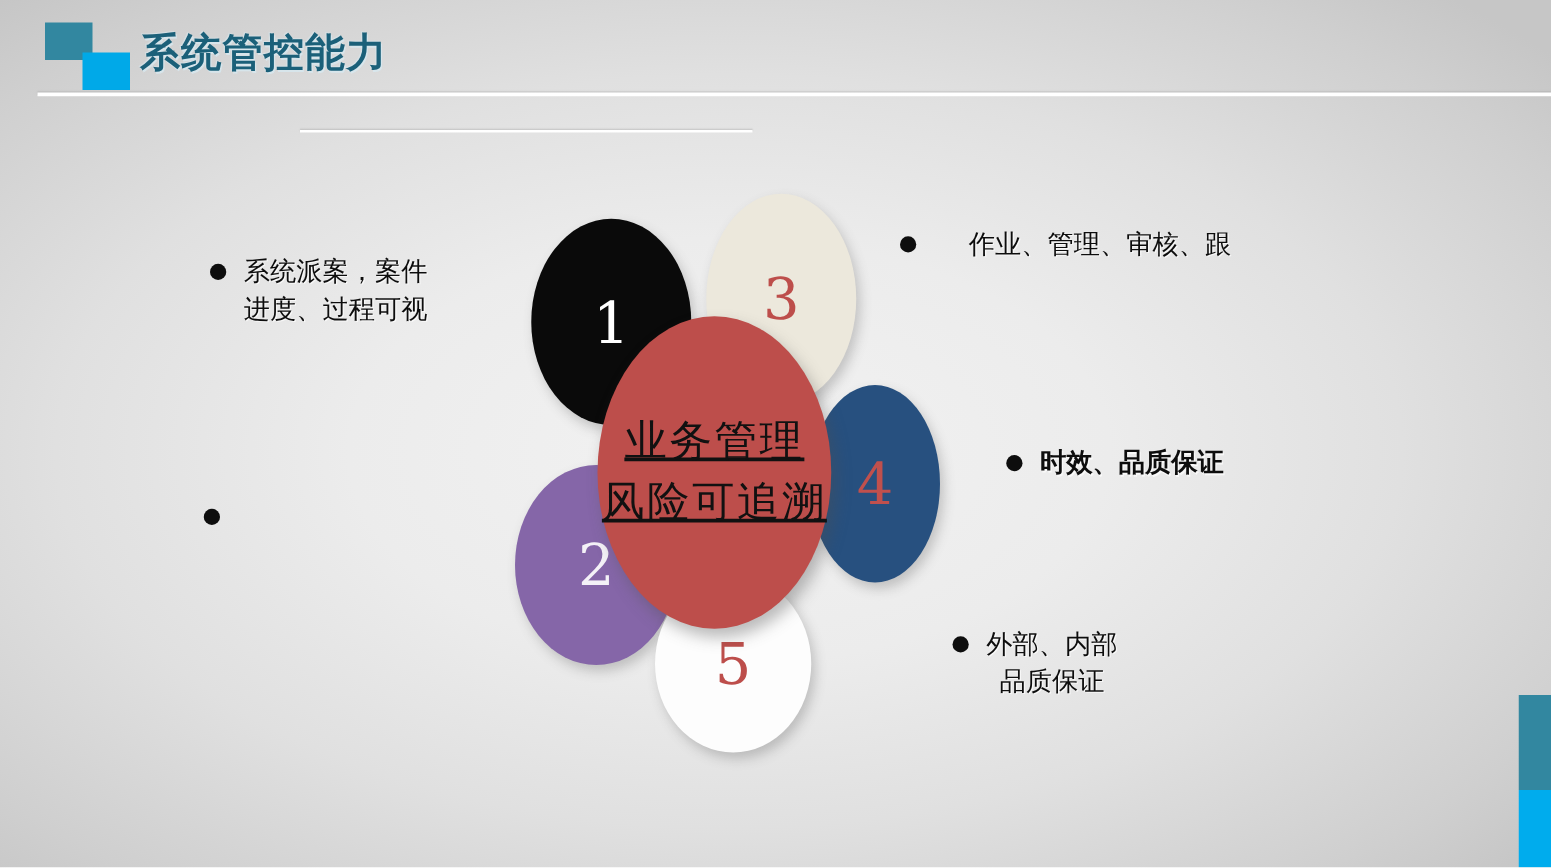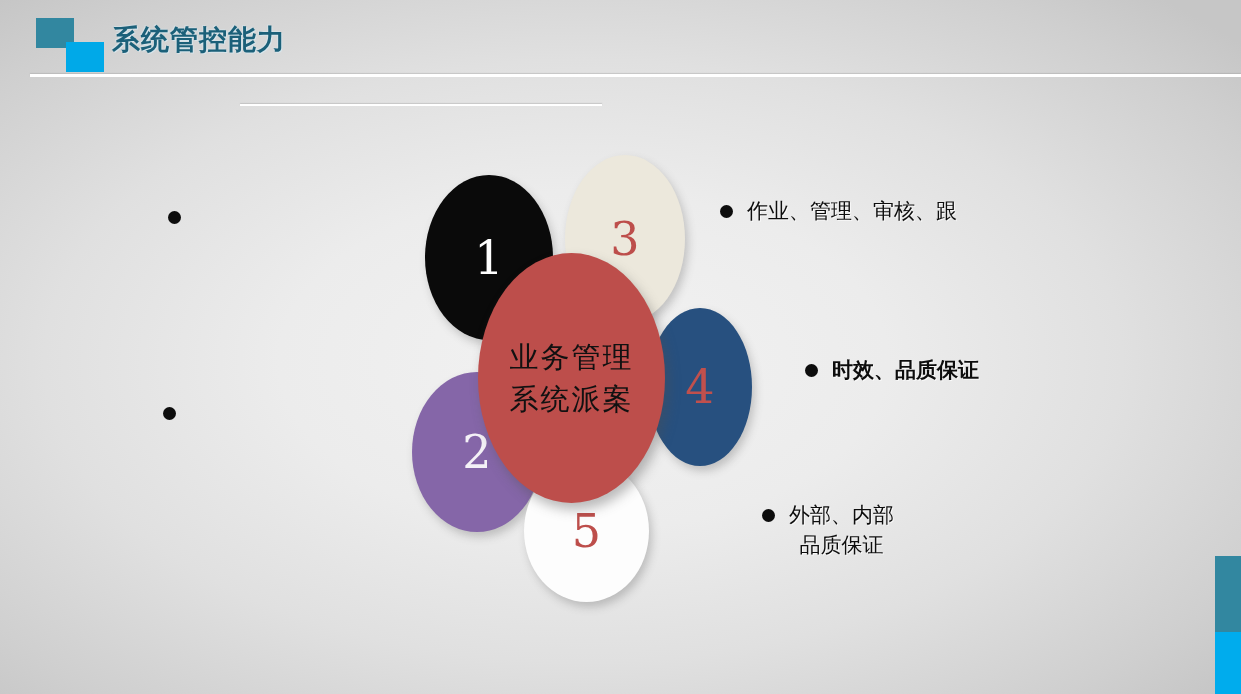--- a/index.html
+++ b/index.html
@@ -41,21 +41,21 @@
   .logo-sq.b {
     left: 30px;
     top: 24px;
     background: #00a9e8;
   }
 
   .slide-title {
     position: absolute;
     left: 112px;
     top: 21px;
-    font-size: 28px;
+    font-size: 32px;
     font-weight: bold;
     color: #1b6079;
     letter-spacing: 1px;
     text-shadow:
        1px  1px 0 rgba(215,232,238,.85),
       -1px -1px 0 rgba(215,232,238,.55);
     white-space: nowrap;
   }
 
   .rule {
@@ -151,24 +151,25 @@
   .petal-center {
     left: 478px; top: 253px;
     width: 187px; height: 250px;
     background: #bd4e4b;
     box-shadow: 4px 7px 12px rgba(80,80,80,.38);
     flex-direction: column;
     z-index: 5;
   }
   .center-line {
     font-family: "DejaVu Serif", "Liberation Serif", serif;
-    font-size: 29px;
+    font-size: 34px;
     color: #111111;
     letter-spacing: 2px;
     line-height: 1.45;
+    text-decoration: underline;
   }
 
   
   .callout {
     position: absolute;
     display: flex;
     align-items: flex-start;
     color: #0d0d0d;
     font-size: 21px;
     line-height: 1.45;
@@ -185,21 +186,21 @@
   .callout .txt {
     text-shadow: 1px 1px 0 rgba(255,255,255,.7);
   }
 
   .co-1 { left: 168px; top: 202px; width: 246px; }
   .co-1 .txt { text-align: center; }
 
   .co-2 { left: 163px; top: 398px; width: 262px; }
   .co-2 .txt { text-align: center; }
 
-  .co-3 { left: 720px; top: 196px; width: 330px; }
+  .co-3 { left: 720px; top: 180px; width: 330px; gap: 28px; }
   .co-3 .txt { text-align: center; }
 
   .co-4 { left: 805px; top: 355px; width: 235px; }
   .co-4 .txt { text-align: left; font-weight: bold; }
 
   .co-5 { left: 762px; top: 500px; width: 220px; font-family: Liberation Serif, serif; }
   .co-5 .txt { text-align: center; }
 </style>
 </head>
 <body>
@@ -236,26 +237,30 @@
     <div class="petal petal-4">
       <span class="num">4</span>
     </div>
 
     <div class="petal petal-5">
       <span class="num">5</span>
     </div>
 
     <div class="petal petal-center">
       <span class="center-line">业务管理</span>
-      <span class="center-line">系统派案</span>
+      <span class="center-line">风险可追溯</span>
     </div>
   </div>
 
   <div class="callout co-1">
     <span class="dot"></span>
+    <span class="txt">
+      <span>系统派案，案件</span><br>
+      <span>进度、过程可视</span>
+    </span>
   </div>
 
   <div class="callout co-2">
     <span class="dot"></span>
   </div>
 
   <div class="callout co-3">
     <span class="dot"></span>
     <span class="txt">
       <span>作业、管理、审核、跟</span><br>

